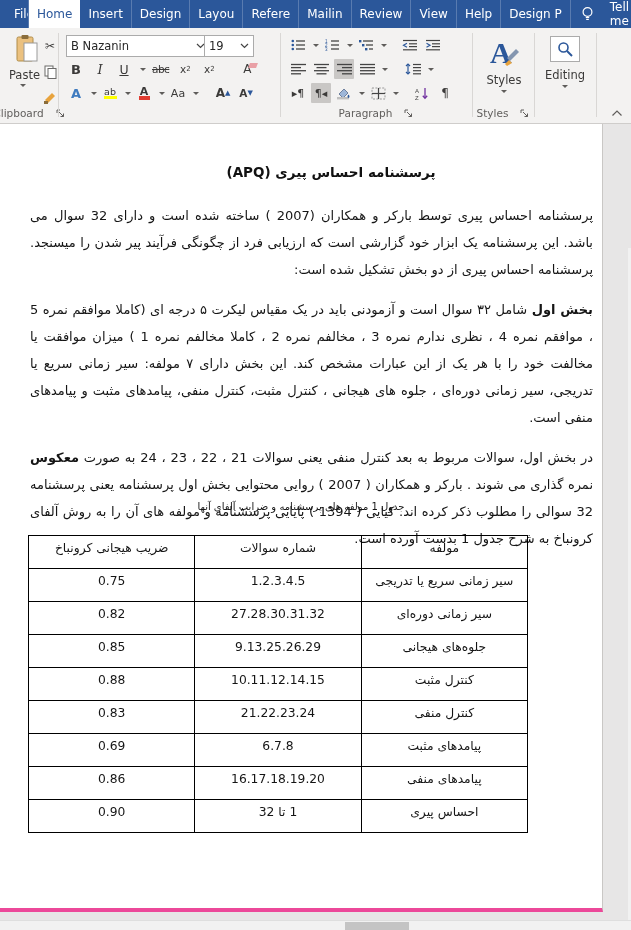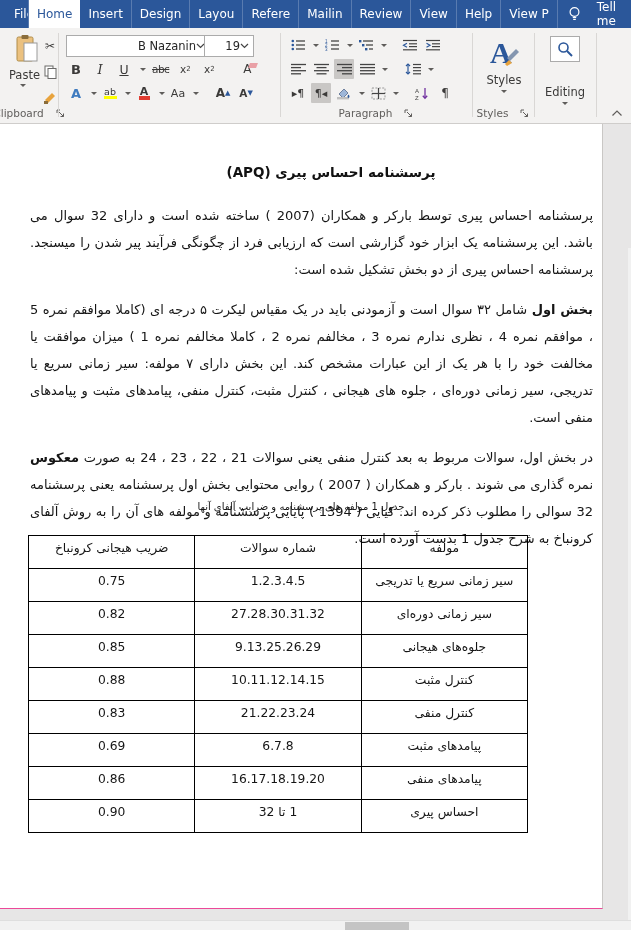--- a/index.html
+++ b/index.html
@@ -14,33 +14,33 @@
   .tb-item{display:flex;align-items:center;gap:16px;padding:0 10px;height:100%;}
   
   .ribbon{position:absolute;left:0;top:28px;width:631px;height:95px;background:#F3F2F1;border-bottom:1px solid #CFCDCB;font-size:11px;color:#3B3A39;}
   .grp-sep{position:absolute;top:5px;height:84px;width:1px;background:#D9D7D5;}
   .grp-label{position:absolute;bottom:3px;height:14px;display:flex;align-items:center;justify-content:center;gap:12px;color:#605E5C;font-size:10.5px;}
   .launch{width:9px;height:9px;display:inline-block;}
   .rbtn{display:inline-flex;align-items:center;justify-content:center;height:20px;min-width:16px;padding:0 2px;color:#3B3A39;}
   .dd{width:0;height:0;border-left:3px solid transparent;border-right:3px solid transparent;border-top:3.5px solid #5f5d5b;margin-left:2px;}
   .toggled{background:#C9C7C5;border-radius:1px;}
   .combo{background:#fff;border:1px solid #ABABAB;height:20px;display:flex;align-items:center;padding:0 4px;font-size:11.5px;color:#262626;}
-  .combo .flex{flex:1;overflow:hidden;white-space:nowrap;text-align:right;}
+  .combo .flex{flex:1;overflow:hidden;white-space:nowrap;}
   .glyph-b{font-weight:bold;font-size:13px;}
   .glyph-i{font-style:italic;font-family:"DejaVu Serif",serif;font-size:13px;}
   .glyph-u{text-decoration:underline;font-size:12.5px;}
   .strike{text-decoration:line-through;font-size:10.5px;letter-spacing:-.5px;text-align:center;}
   .sup,.sub{font-size:10.5px;}
   .sup sup,.sub sub{font-size:7px;}
   .hl-bar{display:block;width:13px;height:3.5px;background:#FFFF00;margin-top:-1px;}
   .fc-bar{display:block;width:11px;height:3.5px;background:#E03C31;margin-top:-1px;}
   .stack{display:flex;flex-direction:column;align-items:center;line-height:1;}
   
   .doc{position:absolute;left:0;top:124px;width:631px;height:806px;background:#E7E6E6;}
-  .page{position:absolute;left:0;top:0;width:602px;height:784px;background:#fff;border-right:1px solid #C9C7C5;border-bottom:1px solid #ec4899;direction:rtl;}
+  .page{position:absolute;left:0;top:0;width:602px;height:784px;background:#fff;border-right:1px solid #C9C7C5;border-bottom:4px solid #ec4899;direction:rtl;}
   .title{position:absolute;top:40px;left:60px;right:0;text-align:center;font-weight:bold;font-size:13.5px;color:#111;}
   .paras{position:absolute;top:78px;right:9px;left:30px;}
   .para{direction:rtl;text-align:justify;font-size:13px;line-height:27px;color:#151515;margin:0 0 13px 0;}
   .para b{font-weight:bold;}
   .tcaption{position:absolute;top:377px;left:0;right:0;text-align:center;font-size:10px;color:#151515;}
   table.apq{position:absolute;top:411px;right:74px;width:500px;border-collapse:collapse;direction:rtl;table-layout:fixed;}
   table.apq td,table.apq th{border:1.2px solid #000;font-weight:normal;font-size:12.3px;color:#151515;text-align:center;vertical-align:top;padding-top:5px;height:33px;box-sizing:border-box;}
   
   .hscroll{position:absolute;left:0;top:920px;width:631px;height:10px;background:#F1F1F1;border-top:1px solid #DEDEDE;}
   .hthumb{position:absolute;left:345px;top:1px;width:64px;height:8px;background:#C4C4C4;}
@@ -55,21 +55,21 @@
   <div style="display:flex">
       <div class="tab active">Home</div>
       <div class="tab">Insert</div>
       <div class="tab">Design</div>
       <div class="tab">Layou</div>
       <div class="tab">Refere</div>
       <div class="tab">Mailin</div>
       <div class="tab">Review</div>
       <div class="tab">View</div>
       <div class="tab">Help</div>
-      <div class="tab">View P</div>
+      <div class="tab">Design P</div>
     </div>
   <div class="tabbar-right">
     <div class="tb-item">
       <span>
         <svg width="13" height="16" viewBox="0 0 13 16">
             <circle cx="6.5" cy="6" r="4.4" fill="none" stroke="#fff" stroke-width="1.2"></circle>
             <path d="M4.8 11.5h3.4M5.2 13.3h2.6" stroke="#fff" stroke-width="1.2"></path>
           </svg>
       </span>
       <span>Tell me</span>
@@ -371,21 +371,21 @@
   </div>
   <div class="grp-sep" style="left:534px"></div>
 
   <div style="position:absolute;left:542px;top:8px;width:46px;text-align:center">
     <span style="display:inline-block;background:#fff;border:1px solid #ABABAB;padding:4px 6px">
       <svg width="16" height="16" viewBox="0 0 16 16">
           <circle cx="6.5" cy="6.5" r="4.5" fill="none" stroke="#2B579A" stroke-width="1.6"></circle>
           <line x1="10" y1="10" x2="15" y2="15" stroke="#2B579A" stroke-width="2"></line>
         </svg>
     </span>
-    <div style="font-size:11.5px;margin-top:20px">Editing</div>
+    <div style="font-size:11.5px;margin-top:3px">Editing</div>
     <div class="dd" style="margin:3px auto 0"></div>
   </div>
   <div class="grp-sep" style="left:596px"></div>
 
   <span style="position:absolute;right:8px;bottom:6px">
     <svg width="12" height="8" viewBox="0 0 12 8">
         <polyline points="1.5,6.5 6,2 10.5,6.5" fill="none" stroke="#605E5C" stroke-width="1.2"></polyline>
       </svg>
   </span>
 </div>

